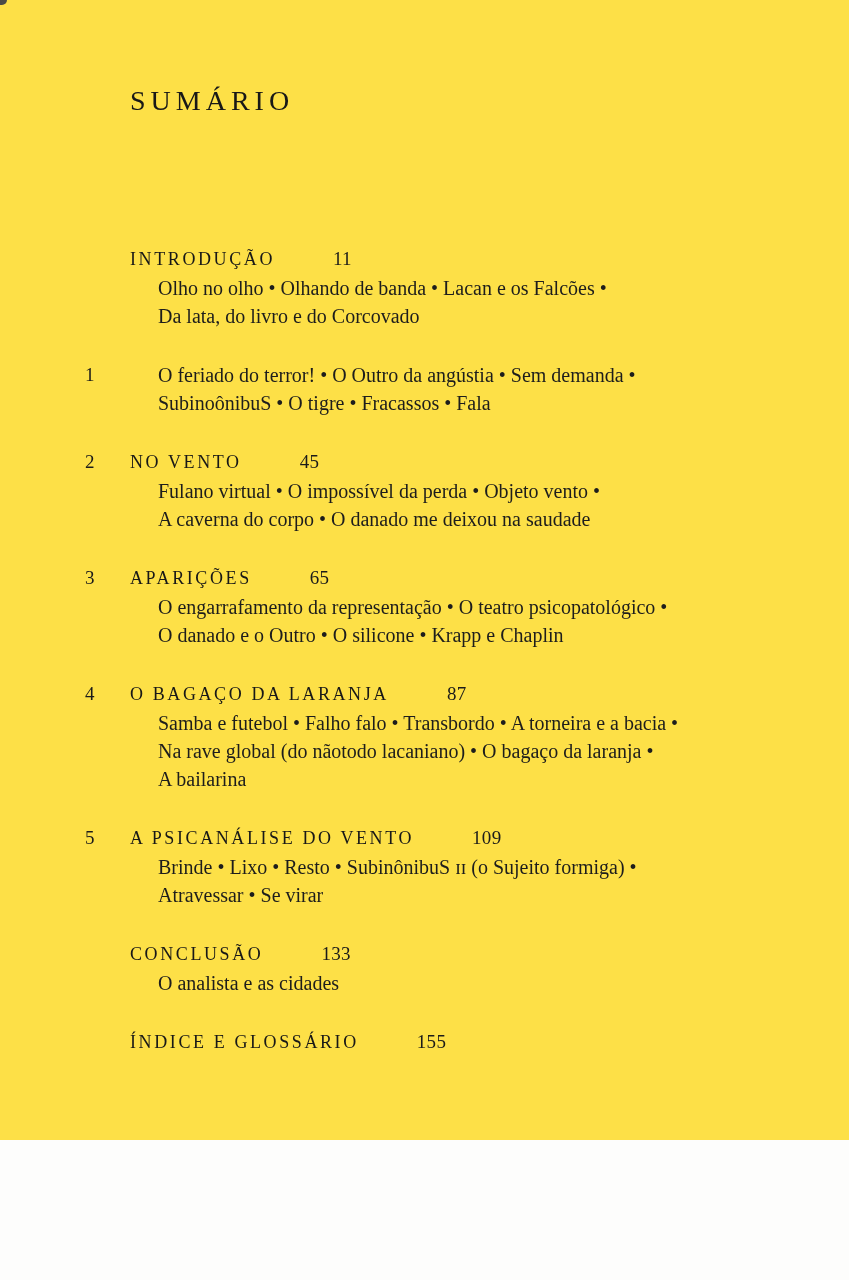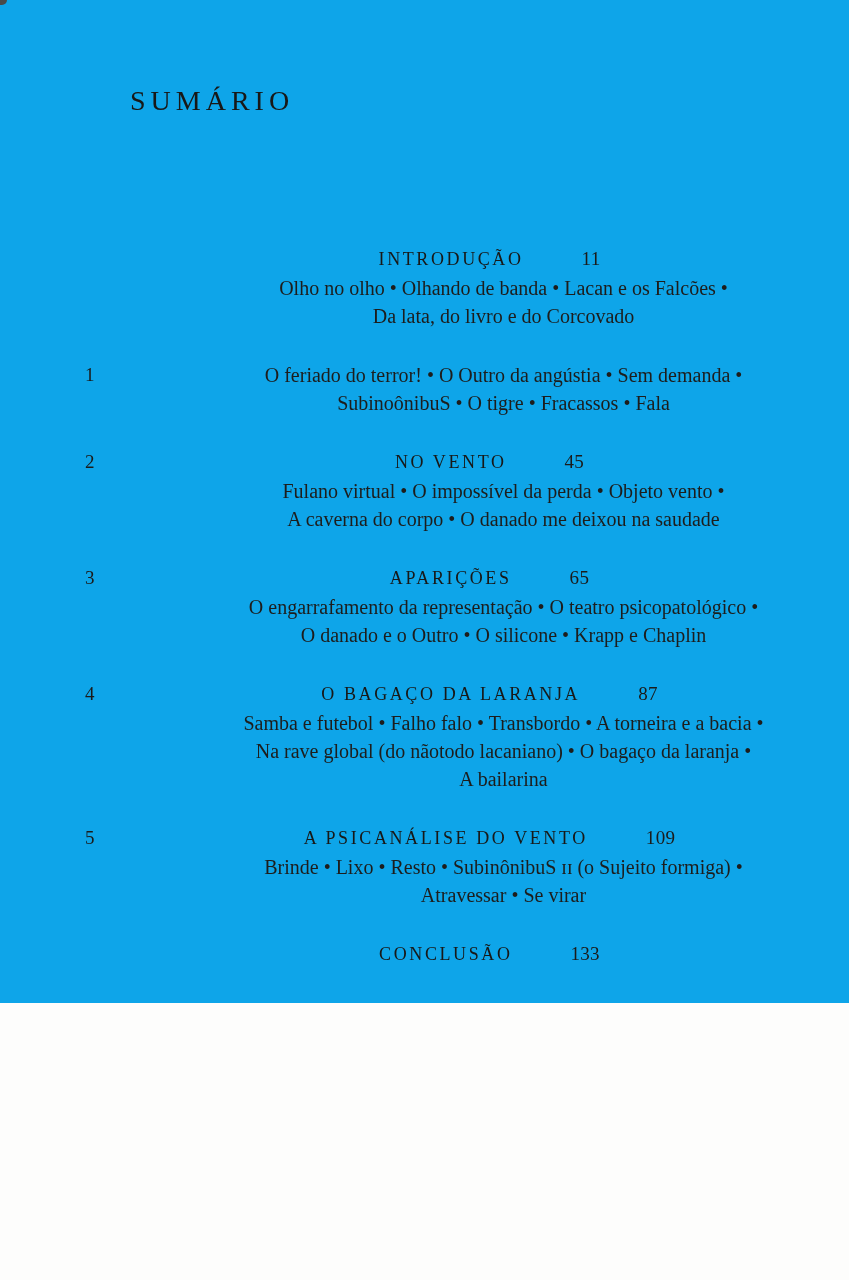--- a/index.html
+++ b/index.html
@@ -3,22 +3,22 @@
 <meta charset="utf-8">
 <style>
   html, body {
     margin: 0;
     padding: 0;
     background: #fdfdfc;
   }
   .page {
     position: relative;
     width: 849px;
-    height: 1003px;
-    background: #0ea5e9;
+    height: 1140px;
+    background: #fde047;
     overflow: hidden;
     font-family: "Liberation Serif", "DejaVu Serif", serif;
     color: #1b1b1a;
   }
   .scan-speck {
     position: absolute;
     top: 0;
     left: 0;
     width: 7px;
     height: 5px;
@@ -30,21 +30,20 @@
   }
   .book-title {
     font-size: 28px;
     font-weight: 400;
     letter-spacing: 5px;
     line-height: 1.15;
     color: #181817;
   }
   .entries {
     margin-top: 128px;
-    text-align: center;
   }
   .entry {
     position: relative;
     margin-bottom: 31px;
   }
   .entry .num {
     position: absolute;
     left: -45px;
     top: 0;
     font-size: 19px;
@@ -131,20 +130,21 @@
           <span class="head-title">A PSICANÁLISE DO VENTO</span><span class="pg">109</span>
         </div>
         <div class="line">Brinde • Lixo • Resto • SubinônibuS ɪɪ (o Sujeito formiga) •</div>
         <div class="line">Atravessar • Se virar</div>
       </div>
 
       <div class="entry">
         <div class="head">
           <span class="head-title">CONCLUSÃO</span><span class="pg">133</span>
         </div>
+        <div class="line">O analista e as cidades</div>
       </div>
 
 
       <div class="entry">
         <div class="head">
           <span class="head-title">ÍNDICE E GLOSSÁRIO</span><span class="pg">155</span>
         </div>
       </div>
 
     </div>

